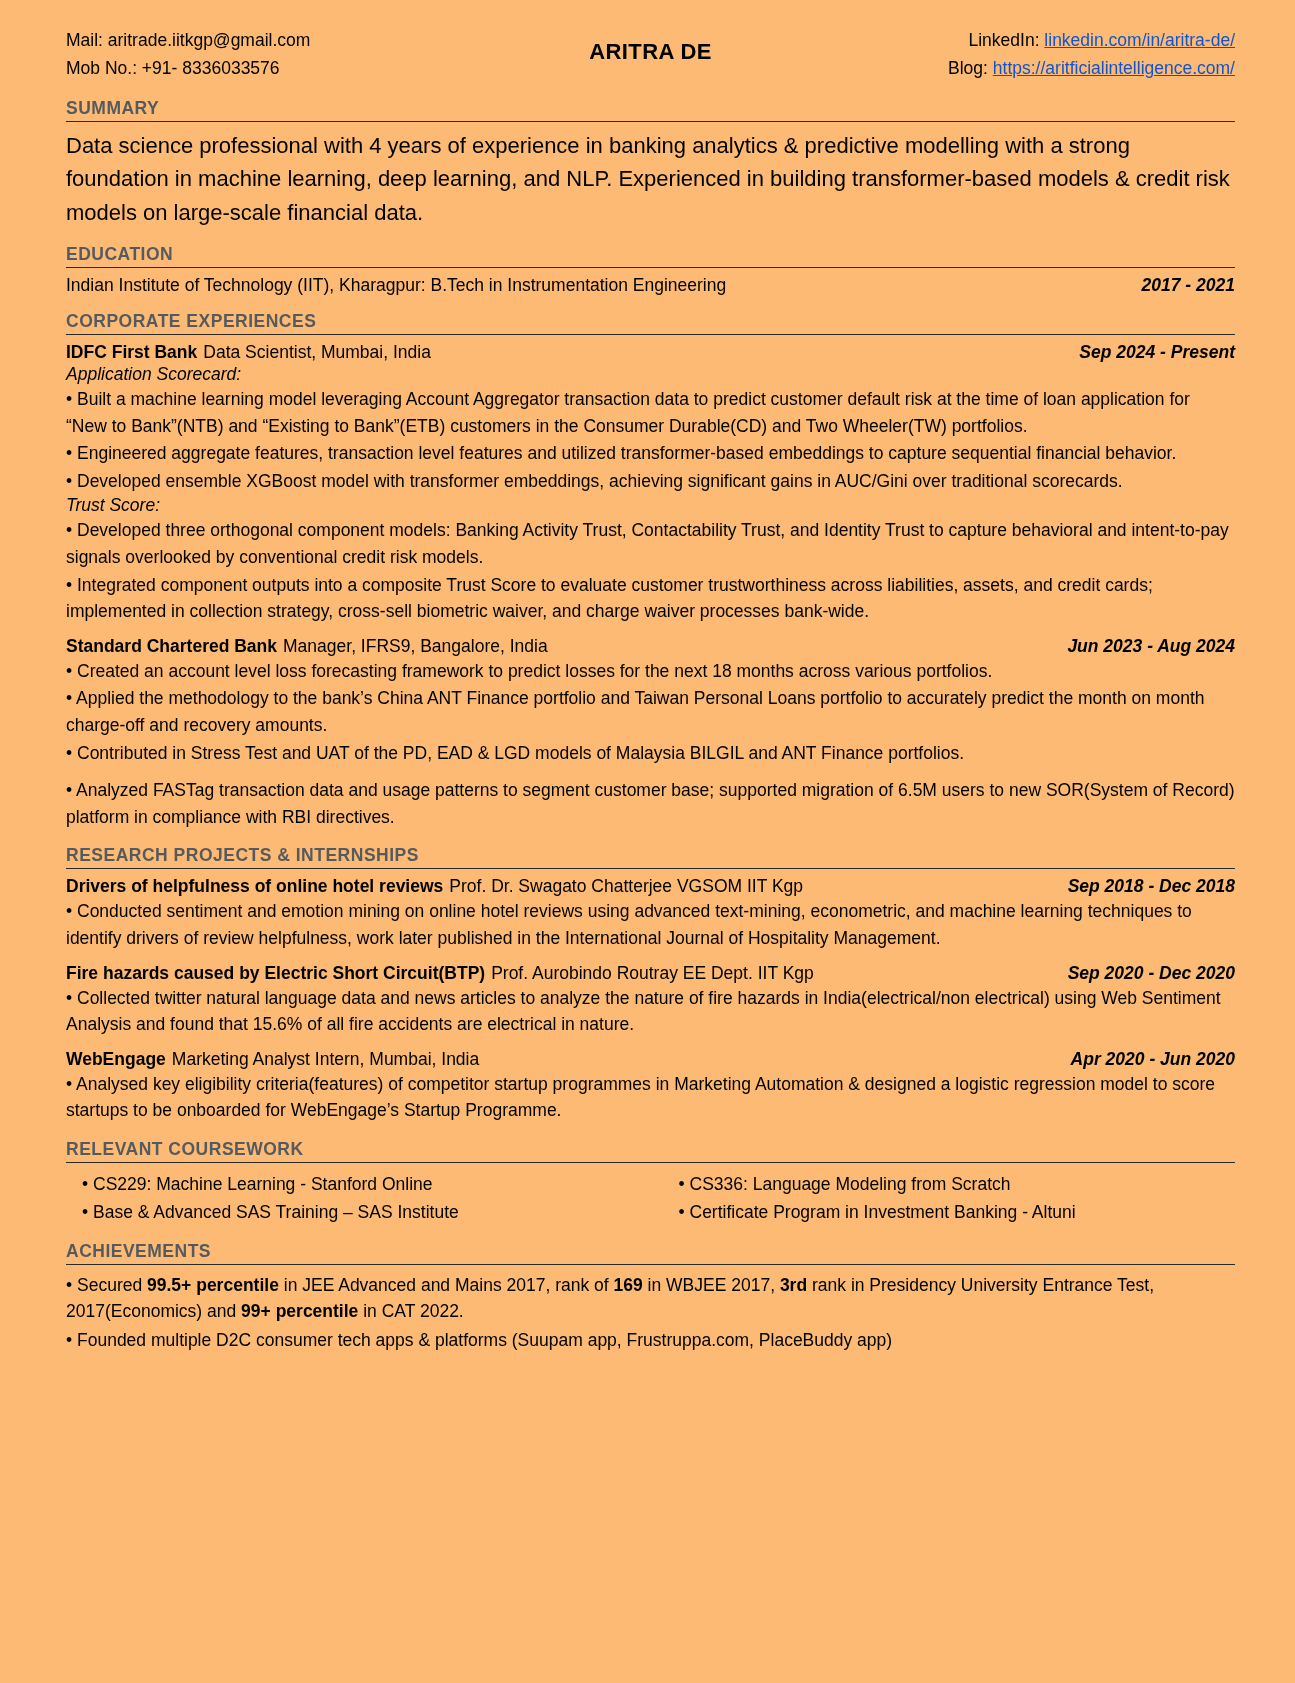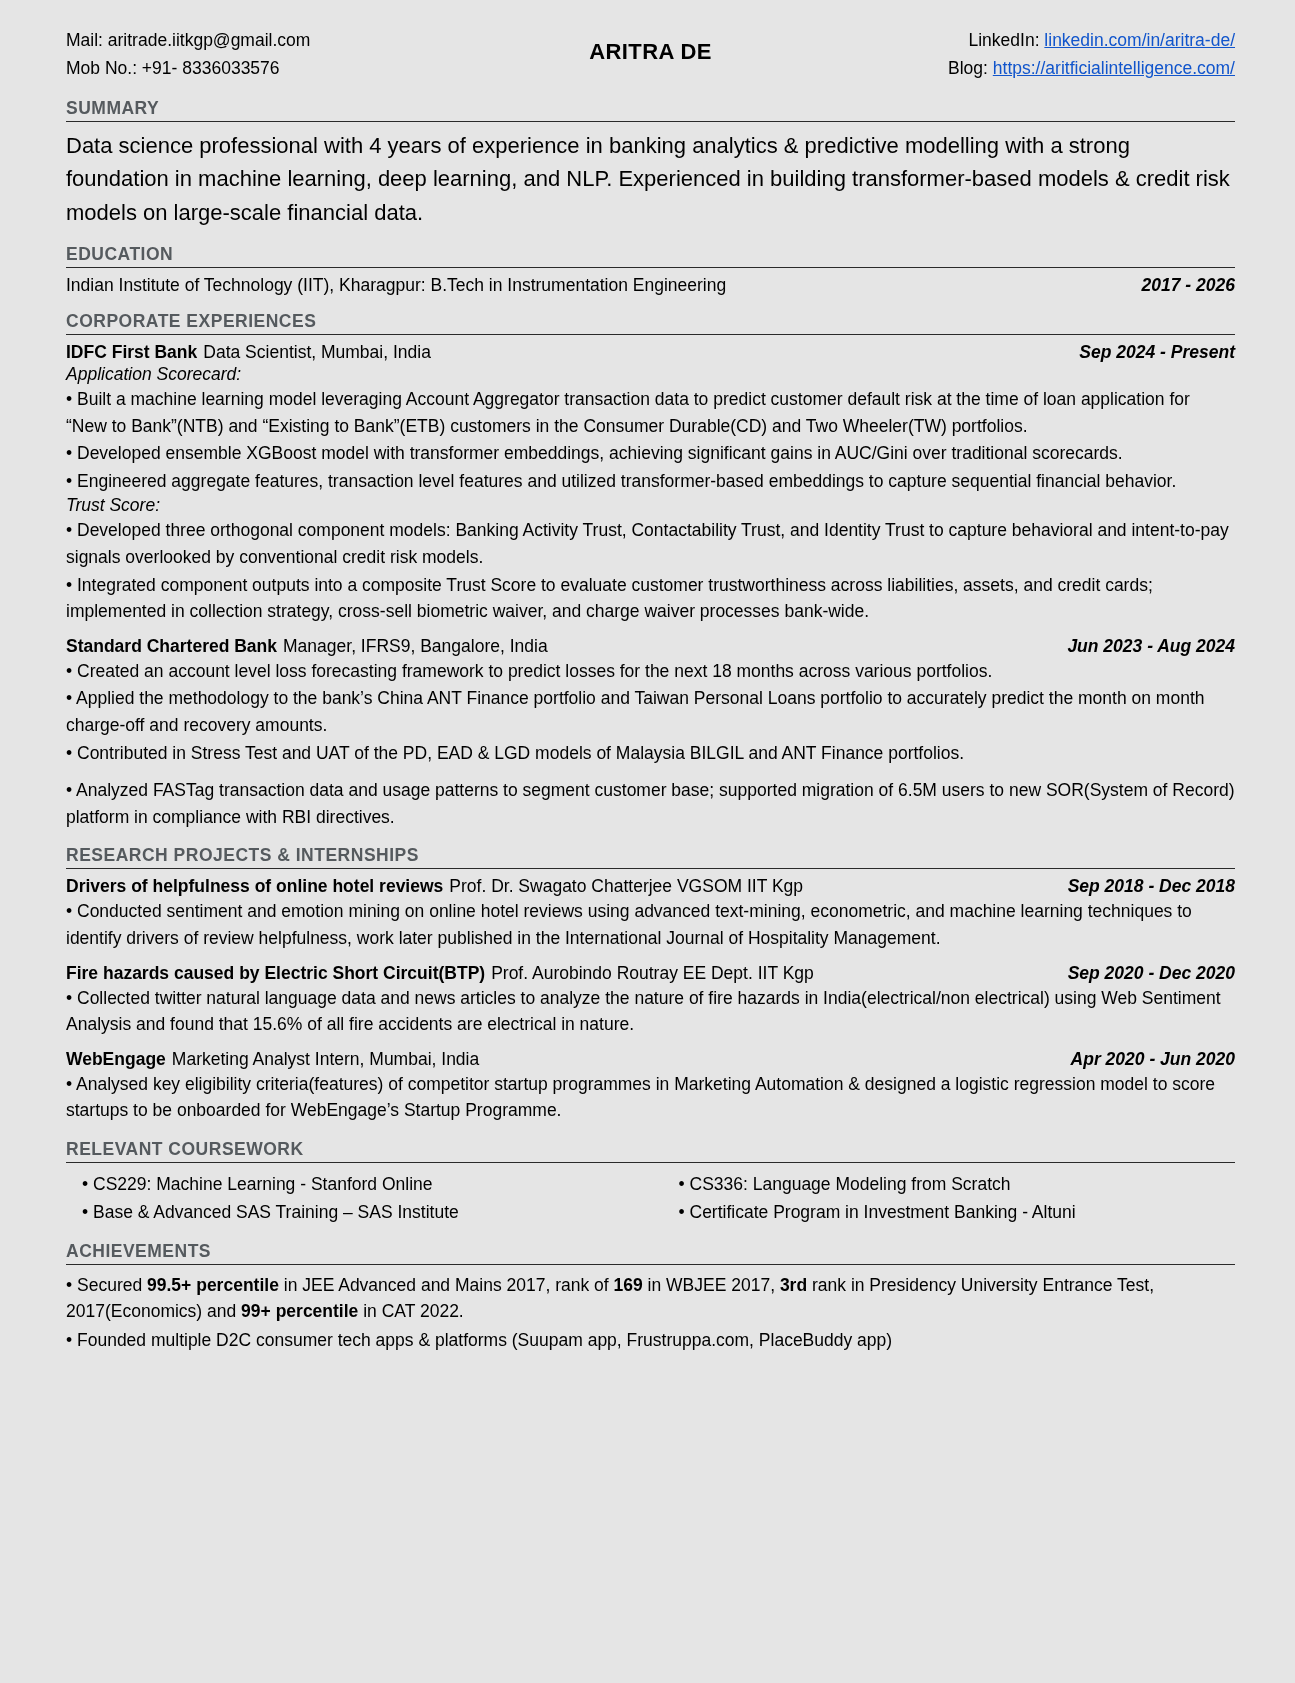--- a/index.html
+++ b/index.html
@@ -6,21 +6,21 @@
     margin: 0;
     padding: 0;
     background: #c8c8c8;
   }
   body {
     font-family: "Liberation Sans", sans-serif;
   }
   .page {
     width: 1295px;
     min-height: 1683px;
-    background: #e5e5e5;
+    background: #fdba74;
     margin: 0 auto;
     box-sizing: border-box;
     padding: 26px 60px 20px 66px;
     position: relative;
     color: #000;
   }
   
   .header {
     display: flex;
     align-items: flex-start;
@@ -135,35 +135,35 @@
   <div class="sec-title">SUMMARY</div>
   <hr class="rule">
   <p class="para">Data science professional with 4 years of experience in banking analytics &amp; predictive modelling with a strong foundation in machine learning, deep learning, and NLP. Experienced in building transformer-based models &amp; credit risk models  on large-scale financial data.</p>
 
   <div class="sec-title">EDUCATION</div>
   <hr class="rule">
   <div class="entry-row edu-row">
     <div class="entry-left">
       <span class="edu-inst">Indian Institute of Technology (IIT), Kharagpur</span><span>: B.Tech in Instrumentation Engineering</span>
     </div>
-    <div class="dates">2017 - 2026</div>
+    <div class="dates">2017 - 2021</div>
   </div>
 
   <div class="sec-title">CORPORATE EXPERIENCES</div>
   <hr class="rule">
   <div id="corporate-container">
       <div class="entry-block">
         <div class="entry-row">
           <div class="entry-left"><span class="org">IDFC First Bank</span><span class="role">Data Scientist,  Mumbai,  India</span></div>
           <div class="dates">Sep 2024 - Present</div>
         </div>
         <div class="sub-italic">Application Scorecard:</div>
         <p class="bullet">• Built a machine learning model leveraging Account Aggregator transaction data to predict customer default risk at the time of loan application for “New to Bank”(NTB) and “Existing to Bank”(ETB) customers in the Consumer Durable(CD) and Two Wheeler(TW) portfolios.</p>
+        <p class="bullet">• Engineered aggregate features, transaction level features and utilized transformer-based embeddings to capture sequential financial behavior.</p>
         <p class="bullet">• Developed ensemble XGBoost model with transformer embeddings, achieving significant gains in AUC/Gini over traditional scorecards.</p>
-        <p class="bullet">• Engineered aggregate features, transaction level features and utilized transformer-based embeddings to capture sequential financial behavior.</p>
         <div class="sub-italic">Trust Score:</div>
         <p class="bullet">• Developed three orthogonal component models: Banking Activity Trust, Contactability Trust, and Identity Trust  to capture behavioral and intent-to-pay signals overlooked by conventional credit risk models.</p>
         <p class="bullet">• Integrated component outputs into a composite Trust Score to evaluate customer trustworthiness across liabilities, assets, and credit cards; implemented in collection strategy, cross-sell biometric waiver, and charge waiver processes bank-wide.</p>
       </div>
       <div class="entry-block">
         <div class="entry-row">
           <div class="entry-left"><span class="org">Standard Chartered Bank</span><span class="role">Manager, IFRS9,  Bangalore, India</span></div>
           <div class="dates">Jun 2023 - Aug 2024</div>
         </div>
         <p class="bullet">• Created an account level loss forecasting framework to predict losses for the next 18 months across various portfolios.</p>

